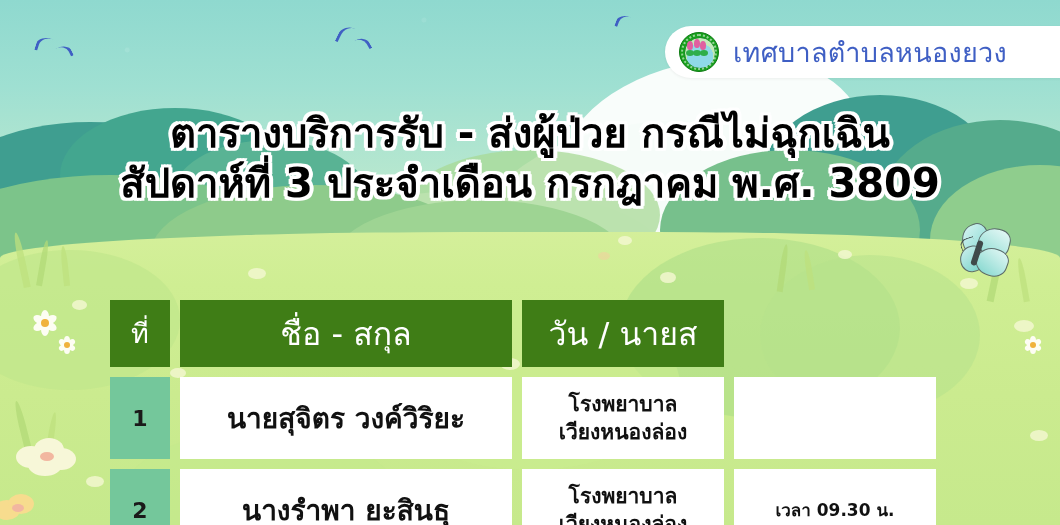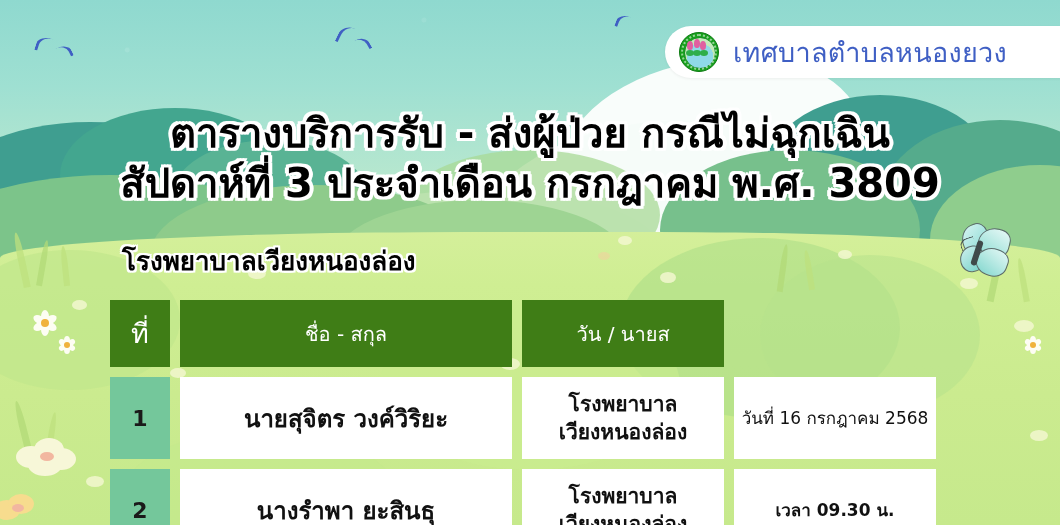--- a/index.html
+++ b/index.html
@@ -163,31 +163,31 @@
   .table{position:absolute;left:110px;top:300px;width:848px;}
   .trow{display:flex;align-items:stretch;gap:10px;margin-bottom:10px;}
   .c-no{flex:0 0 60px;}
   .c-name{flex:0 0 332px;}
   .c-place{flex:0 0 202px;}
   .c-time{flex:0 0 202px;}
 
   .hrow .cell{
     background:#3f7d16;color:#fff;display:flex;align-items:center;justify-content:center;
     height:67px;font-family:"DejaVu Sans","Liberation Sans",sans-serif;
-    font-weight:400;font-size:20px;line-height:1;
+    font-weight:400;font-size:32px;line-height:1;
   }
   .hrow .c-no .cell{font-size:27px;}
 
   .brow .cell{
     background:#ffffff;display:flex;align-items:center;justify-content:center;
     height:82px;text-align:center;color:#111;
     font-family:"DejaVu Sans","Liberation Sans",sans-serif;
   }
   .brow .c-no .cell{background:#74c79b;font-weight:700;font-size:22px;color:#1a1a1a;}
-  .brow .c-name .cell{font-weight:700;font-size:24px;}
+  .brow .c-name .cell{font-weight:700;font-size:28px;}
   .brow .c-place .cell{font-weight:700;font-size:21px;line-height:28px;}
   .brow .c-time .cell{font-weight:700;font-size:17px;line-height:25px;}
   .brow .c-time .cell.small{font-weight:400;font-size:17px;}
 
   .cell .ln{display:block;}
 </style>
 </head>
 <body>
 
 <div class="stage">
@@ -320,21 +320,20 @@
       <div class="leaf lf3"></div>
     </div>
     <div class="logo-text">เทศบาลตำบลหนองยวง</div>
   </div>
 
   <div class="title-wrap">
     <div class="title-line">ตารางบริการรับ - ส่งผู้ป่วย กรณีไม่ฉุกเฉิน</div>
     <div class="title-line">สัปดาห์ที่  3  ประจำเดือน กรกฎาคม พ.ศ. 3809</div>
   </div>
 
-  <div class="subtitle">โรงพยาบาลเวียงหนองล่อง</div>
 
   <div class="table">
 
     <div class="trow hrow">
       <div class="c-no">
         <div class="cell">ที่</div>
       </div>
       <div class="c-name">
         <div class="cell">ชื่อ - สกุล</div>
       </div>
@@ -354,21 +353,20 @@
         <div class="cell">
           <span>
             <span class="ln">โรงพยาบาล</span>
             <span class="ln">เวียงหนองล่อง</span>
           </span>
         </div>
       </div>
       <div class="c-time">
         <div class="cell small">
           <span>
-            <span class="ln">วันที่ 16 กรกฎาคม 2568</span>
           </span>
         </div>
       </div>
     </div>
 
     <div class="trow brow">
       <div class="c-no">
         <div class="cell">2</div>
       </div>
       <div class="c-name">

